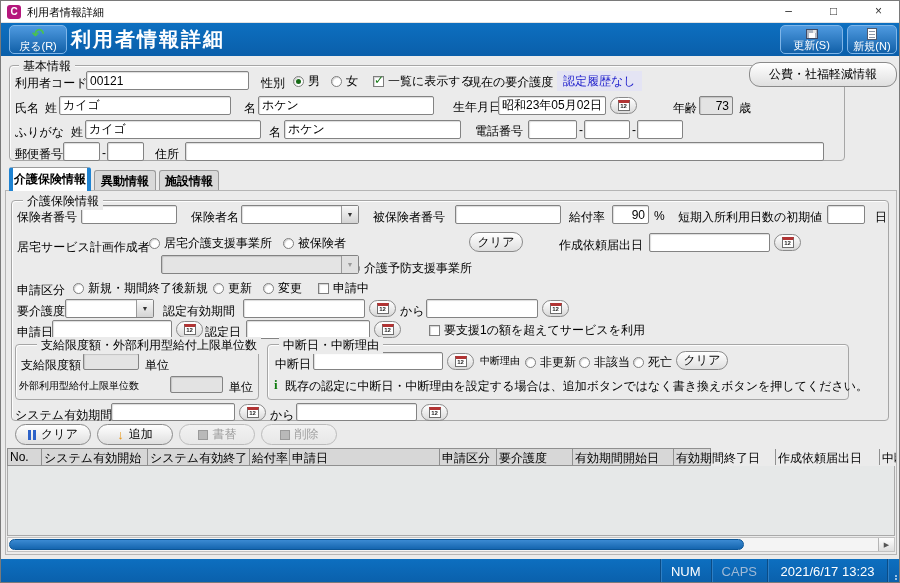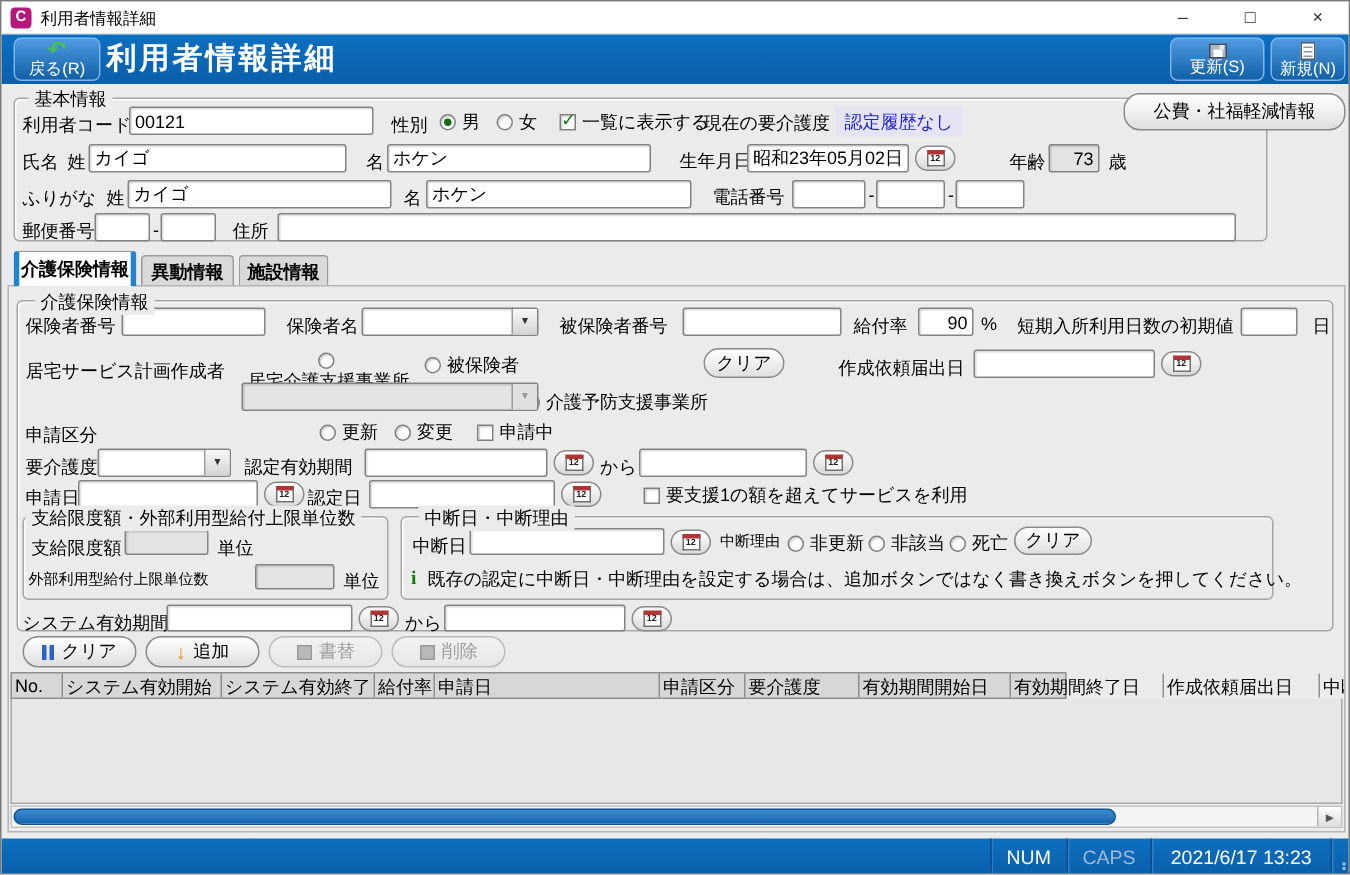--- a/index.html
+++ b/index.html
@@ -194,21 +194,21 @@
   <span class="lbl" style="left:372px; top:208px;">被保険者番号</span>
   <input class="tb" style="left: 454px; top: 204px; width: 106px;" readonly="">
   <span class="lbl" style="left:568px; top:208px;">給付率</span>
   <input class="tb num" style="left: 611px; top: 204px; width: 37px;" readonly="" value="90">
   <span class="lbl" style="left:653px; top:208px;">%</span>
   <span class="lbl" style="left:677px; top:208px;">短期入所利用日数の初期値</span>
   <input class="tb" style="left: 826px; top: 204px; width: 38px;" readonly="">
   <span class="lbl" style="left:874px; top:208px;">日</span>
 
   <span class="lbl" style="left:16px; top:238px;">居宅サービス計画作成者</span>
-  <span class="opt" style="left:164px; top:234px;flex-direction:column;">
+  <span class="opt" style="left:148px; top:234px;">
       <span class="radio"></span>
       <span>居宅介護支援事業所</span>
     </span>
   <span class="opt" style="left:282px; top:234px;">
       <span class="radio"></span>
       <span>被保険者</span>
     </span>
   <span class="opt" style="left:348px; top:234px;margin-top:25px;">
       <span class="radio"></span>
       <span>介護予防支援事業所</span>
@@ -218,20 +218,24 @@
   <input class="tb" style="left: 648px; top: 232px; width: 121px;" readonly="">
   <div class="cal" style="left:773px; top:233px;">
       <span class="g">12</span>
     </div>
 
   <div class="ddl dis" style="left:160px; top:254px; width:198px;">
       <span class="arr">▼</span>
     </div>
 
   <span class="lbl" style="left:16px; top:281px;">申請区分</span>
+  <span class="opt" style="left:72px; top:279px;">
+      <span class="radio"></span>
+      <span>新規・期間終了後新規</span>
+    </span>
   <span class="opt" style="left:212px; top:279px;">
       <span class="radio"></span>
       <span>更新</span>
     </span>
   <span class="opt" style="left:262px; top:279px;">
       <span class="radio"></span>
       <span>変更</span>
     </span>
   <span class="opt" style="left:317px; top:279px;">
       <span class="chk"></span>
@@ -262,21 +266,21 @@
   <input class="tb" style="left: 245px; top: 319px; width: 124px;" readonly="">
   <div class="cal" style="left:373px; top:320px;">
       <span class="g">12</span>
     </div>
   <span class="opt" style="left:428px; top:321px;">
       <span class="chk"></span>
       <span>要支援1の額を超えてサービスを利用</span>
     </span>
 
   <div class="grp" style="left:14px; top:343px; width:244px; height:56px;"></div>
-  <span class="gtitle" style="left:16px; top:336px;text-align:center;">支給限度額・外部利用型給付上限単位数</span>
+  <span class="gtitle" style="left:36px; top:336px;text-align:center;">支給限度額・外部利用型給付上限単位数</span>
   <span class="lbl" style="left:20px; top:356px;">支給限度額</span>
   <input class="tb ro" style="left: 82px; top: 352px; width: 56px; height: 17px;" readonly="">
   <span class="lbl" style="left:144px; top:356px;">単位</span>
   <span class="lbl sm" style="left:18px; top:378px;">外部利用型給付上限単位数</span>
   <input class="tb ro" style="left: 169px; top: 375px; width: 53px; height: 17px;" readonly="">
   <span class="lbl" style="left:228px; top:378px;">単位</span>
 
   <div class="grp" style="left:266px; top:343px; width:582px; height:56px;"></div>
   <span class="gtitle" style="left:278px; top:336px;">中断日・中断理由</span>
   <span class="lbl" style="left:274px; top:355px;">中断日</span>

